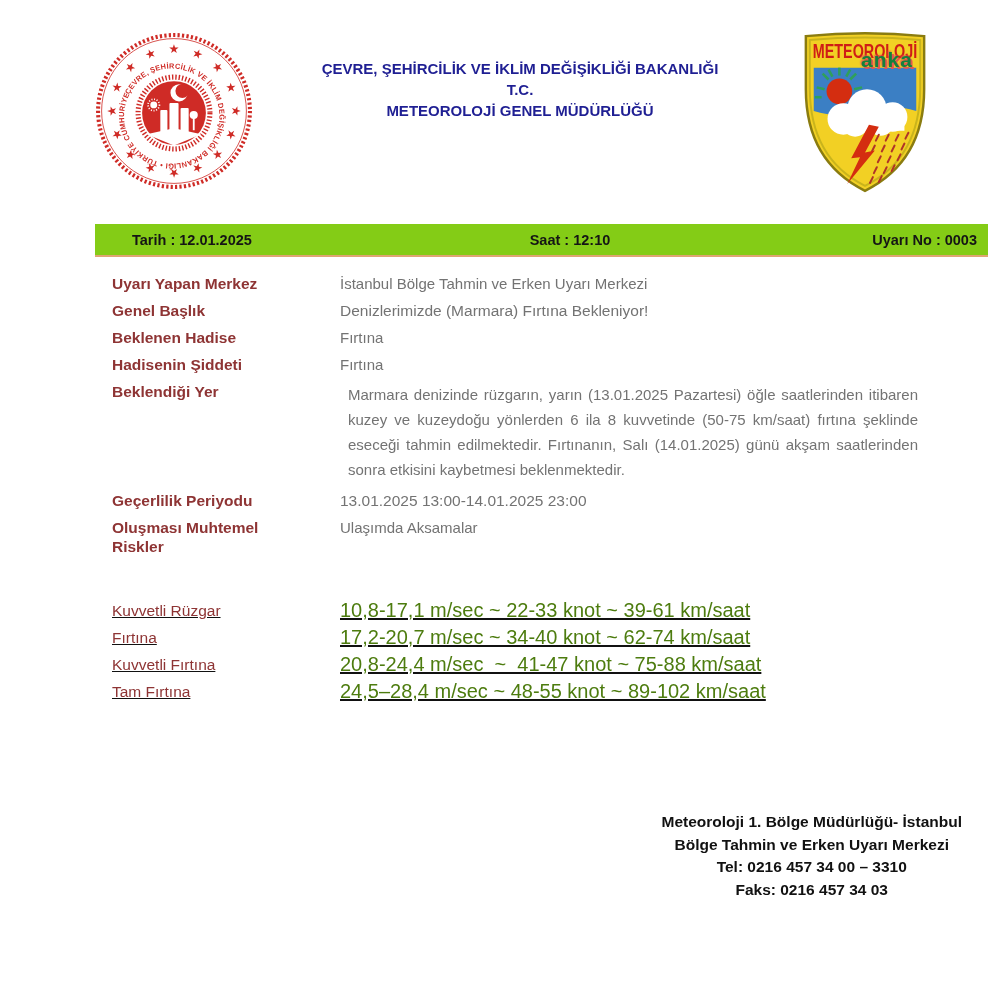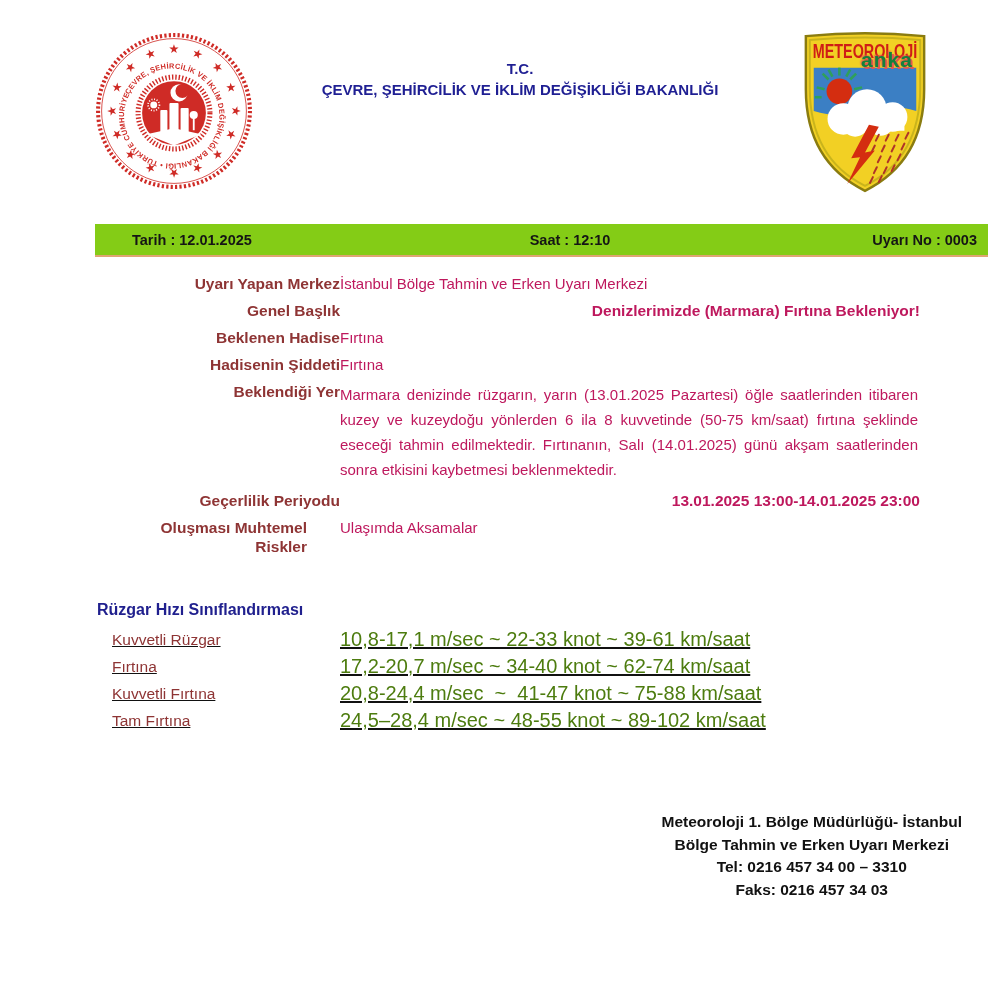--- a/index.html
+++ b/index.html
@@ -27,26 +27,26 @@
     position:absolute;left:95px;top:224px;width:950px;height:31px;
     background:#84cc16;border-bottom:2px solid #dfa572;
     display:flex;align-items:center;font-size:14.5px;font-weight:bold;color:#151515;
   }
   .info-bar .tarih{padding-left:37px;}
   .info-bar .saat{position:absolute;left:0;width:100%;text-align:center;}
   .info-bar .uyari-no{margin-left:auto;padding-right:68px;position:relative;}
   
   .fields{position:absolute;left:112px;top:274px;width:808px;}
   .field-row{display:grid;grid-template-columns:228px 1fr;margin-bottom:8px;}
-  .field-label{color:#8e3434;font-weight:bold;font-size:15.5px;line-height:19px;text-align:right;}
+  .field-label{color:#8e3434;font-weight:bold;font-size:15.5px;line-height:19px;}
   .field-label.narrow{width:195px;}
-  .field-value{font-size:15px;line-height:19px;color:#be185d;}
-  .field-value.bold{font-weight:bold;font-size:15.5px;text-align:right;}
+  .field-value{font-size:15px;line-height:19px;color:#737373;}
+  .field-value.bold{font-weight:normal;font-size:15.5px;}
   .field-value.para{text-align:justify;line-height:25px;padding-right:2px;}
-  .row-tight{margin-bottom:9px;}
+  .row-tight{margin-bottom:9px;gap:8px;}
   
   .wind{position:absolute;left:97px;top:601px;width:820px;}
   .wind-title{color:#20208e;font-weight:bold;font-size:16px;margin-bottom:11px;}
   .wind-row{display:grid;grid-template-columns:228px 1fr;padding-left:15px;margin-bottom:8px;text-decoration:underline;}
   .wind-label{color:#8e3434;font-size:15.5px;line-height:19px;}
   .wind-value{font-size:20px;line-height:19px;color:#4d7c0f;white-space:pre;}
   
   .footer{
     position:absolute;right:26px;top:811px;text-align:center;
     font-weight:bold;font-size:15.5px;line-height:22.5px;color:#111;
@@ -104,22 +104,23 @@
         <rect x="86.5" y="77" width="8" height="25" rx="1"></rect>
         <circle cx="99.5" cy="84" r="4"></circle>
         <rect x="98.6" y="87" width="1.8" height="12"></rect>
       </g>
 
       <path d="M53,103 L80,97 L107,103 L80,114 Z" fill="#ffffff"></path>
     </svg>
   </div>
 
   <div class="header-titles">
+    <div>ÇEVRE, ŞEHİRCİLİK VE İKLİM DEĞİŞİKLİĞİ BAKANLIĞI</div>
     <div>T.C.</div>
-    <div>ÇEVRE, ŞEHİRCİLİK VE İKLİM DEĞİŞİKLİĞİ BAKANLIĞI</div>
+    <div>METEOROLOJİ GENEL MÜDÜRLÜĞÜ</div>
   </div>
 
   <div class="right-logo">
     <svg viewBox="0 0 140 172" width="138" height="182">
 
       <path d="M10,8 Q70,2 130,8 L130,62 C130,118 104,148 70,165 C36,148 10,118 10,62 Z" fill="#f2d024" stroke="#8a7c10" stroke-width="2.5"></path>
       <path d="M14,12 Q70,7 126,12 L126,61 C126,114 102,144 70,160 C38,144 14,114 14,61 Z" fill="none" stroke="#c9b41c" stroke-width="2"></path>
 
       <text x="70" y="30" text-anchor="middle" fill="#cf1d16" font-weight="bold" font-size="20" font-family="'Liberation Sans',sans-serif" textLength="106" lengthAdjust="spacingAndGlyphs">METEOROLOJİ</text>
 
@@ -201,21 +202,20 @@
       <div class="field-label">Geçerlilik Periyodu</div>
       <div class="field-value bold">13.01.2025 13:00-14.01.2025 23:00</div>
     </div>
     <div class="field-row">
       <div class="field-label narrow">Oluşması Muhtemel Riskler</div>
       <div class="field-value">Ulaşımda Aksamalar</div>
     </div>
   </div>
 
   <div class="wind">
-    <div class="wind-title">Rüzgar Hızı Sınıflandırması</div>
     <div class="wind-row">
       <div class="wind-label">Kuvvetli Rüzgar</div>
       <div class="wind-value">10,8-17,1 m/sec ~ 22-33 knot ~ 39-61 km/saat</div>
     </div>
     <div class="wind-row">
       <div class="wind-label">Fırtına</div>
       <div class="wind-value">17,2-20,7 m/sec ~ 34-40 knot ~ 62-74 km/saat</div>
     </div>
     <div class="wind-row">
       <div class="wind-label">Kuvvetli Fırtına</div>

